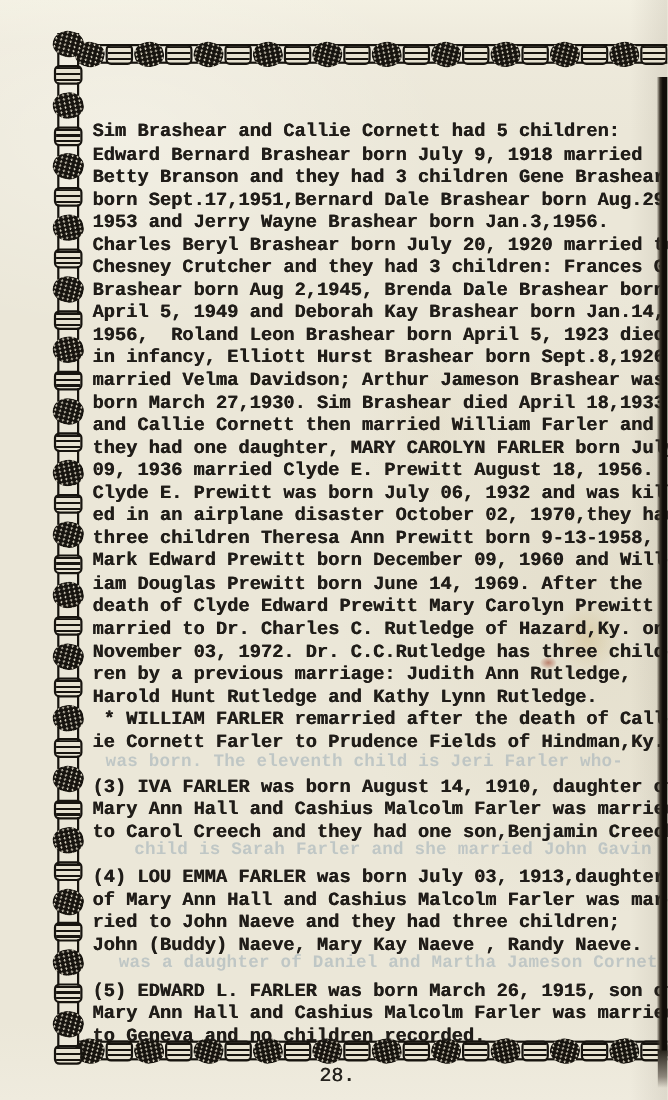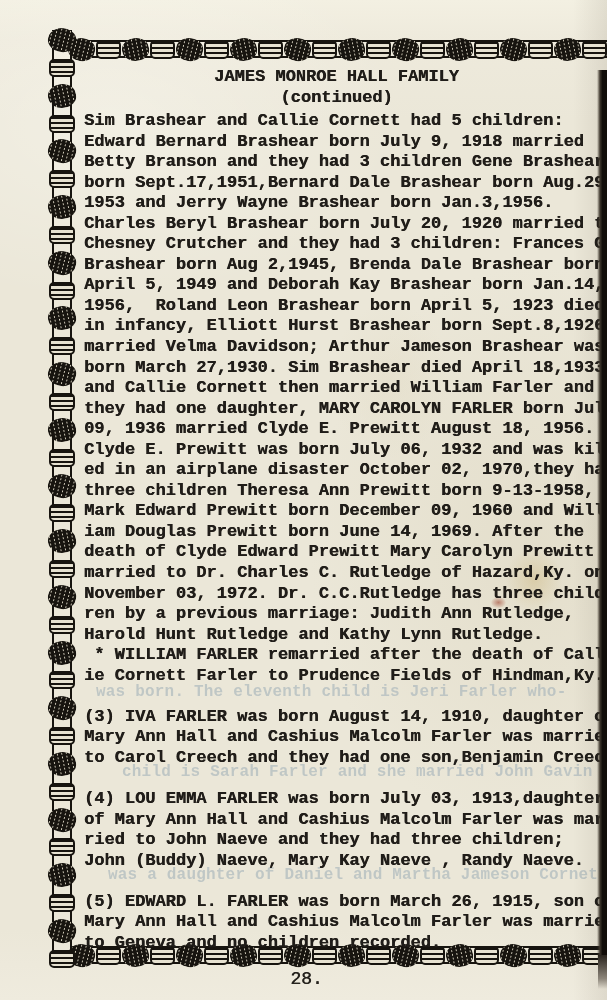--- a/index.html
+++ b/index.html
@@ -166,24 +166,20 @@
       <span class="orn orn-leaf r2"></span>
       <span class="orn orn-barrel"></span>
       <span class="orn orn-leaf r1"></span>
       <span class="orn orn-barrel"></span>
       <span class="orn orn-leaf r2"></span>
       <span class="orn orn-barrel"></span>
       <span class="orn orn-leaf r1"></span>
       <span class="orn orn-barrel"></span>
     </div>
 
-  <div class="title-block">
-    <div class="title-line">JAMES MONROE HALL FAMILY</div>
-    <div class="title-line">(continued)</div>
-  </div>
 
   <div id="body-lines">
       <div class="line">Sim Brashear and Callie Cornett had 5 children:</div>
       <div class="line">Edward Bernard Brashear born July 9, 1918 married</div>
       <div class="line">Betty Branson and they had 3 children Gene Brashear</div>
       <div class="line">born Sept.17,1951,Bernard Dale Brashear born Aug.29</div>
       <div class="line">1953 and Jerry Wayne Brashear born Jan.3,1956.</div>
       <div class="line">Charles Beryl Brashear born July 20, 1920 married to</div>
       <div class="line">Chesney Crutcher and they had 3 children: Frances G.</div>
       <div class="line">Brashear born Aug 2,1945, Brenda Dale Brashear born</div>

